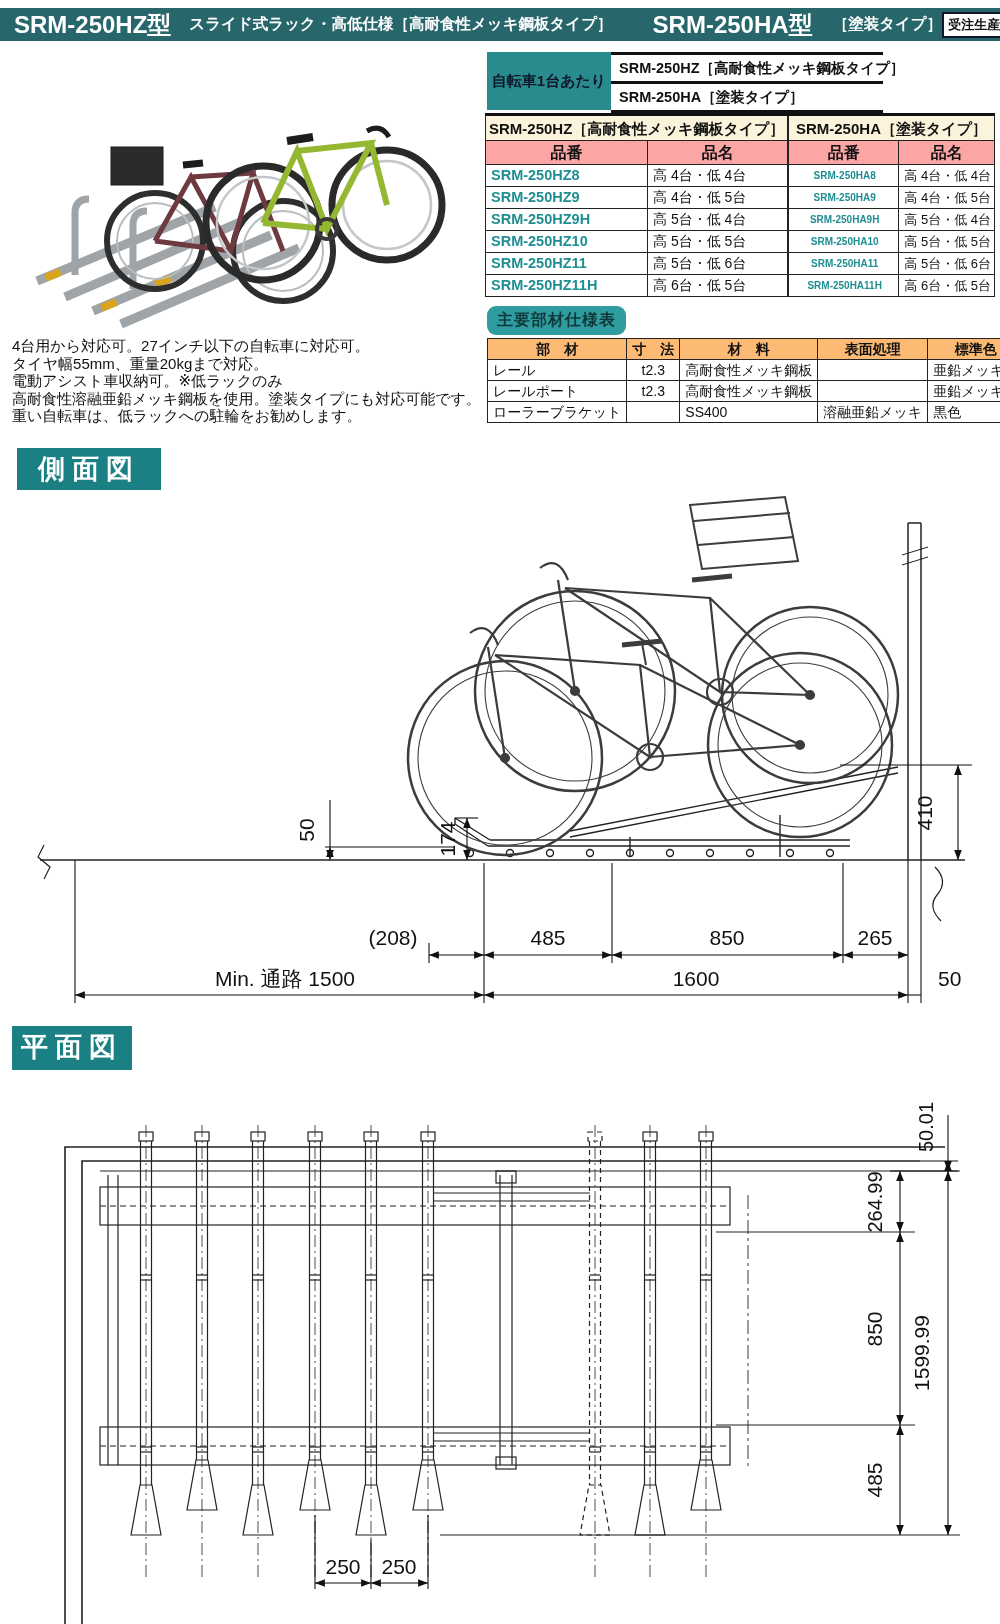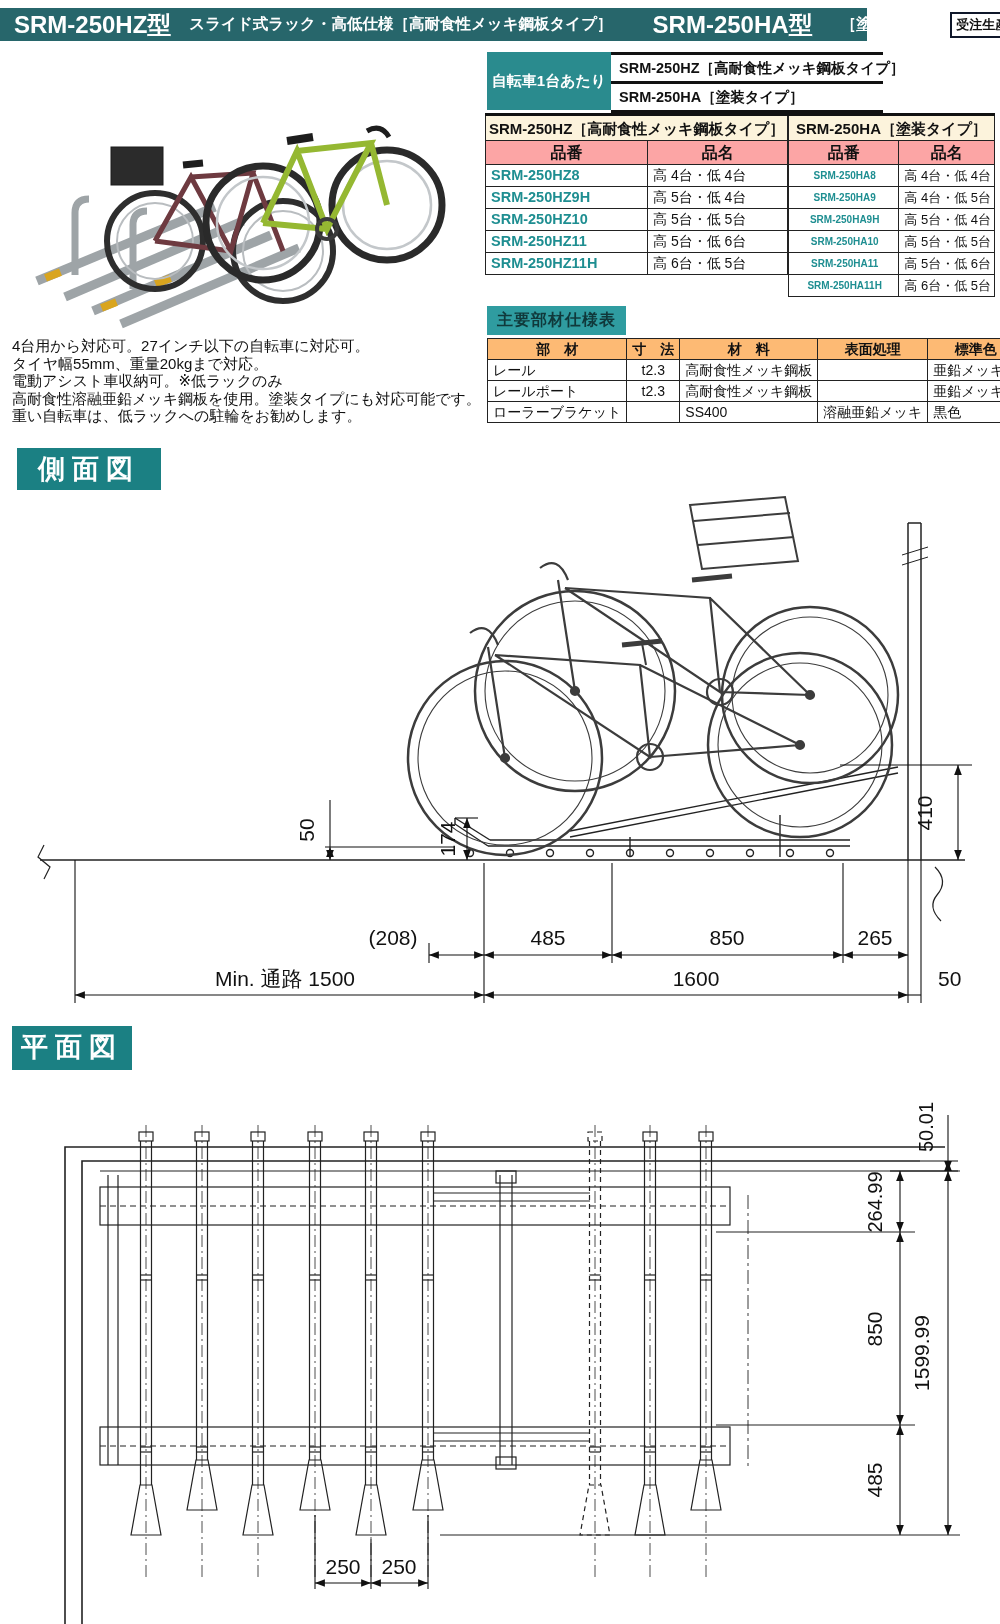--- a/index.html
+++ b/index.html
@@ -1,49 +1,49 @@
 <!DOCTYPE html>
 <html><head>
 <meta charset="utf-8">
 <style>
   html,body{margin:0;padding:0;background:#e8e8e8;}
   .page{position:relative;width:1000px;height:1624px;background:#ffffff;overflow:hidden;
         font-family:"Liberation Sans","DejaVu Sans",sans-serif;color:#111;}
   
-  .hbar{position:absolute;left:0;top:8px;width:867px;height:33px;background:#27666b;
+  .hbar{position:absolute;left:0;top:8px;width:1000px;height:33px;background:#27666b;
         display:flex;align-items:center;}
   .hbar .t1{color:#fff;font-weight:bold;font-size:24px;margin-left:14px;white-space:nowrap;}
   .hbar .s1{color:#fff;font-weight:bold;font-size:15.5px;margin-left:18px;white-space:nowrap;}
   .hbar .t2{color:#fff;font-weight:bold;font-size:24px;margin-left:40px;white-space:nowrap;}
-  .hbar .s2{color:#fff;font-weight:bold;font-size:15.5px;margin-left:28px;white-space:nowrap;}
+  .hbar .s2{color:#fff;font-weight:bold;font-size:15.5px;margin-left:20px;white-space:nowrap;}
   .badge{margin-left:auto;margin-right:6px;background:#fff;color:#111;border:2px solid #0f172a;
          font-size:13px;font-weight:bold;padding:2px 4px;white-space:nowrap;}
   
   .unit{position:absolute;left:487px;top:52px;display:flex;}
-  .unit .ulabel{width:124px;height:58px;background:#2a8b8e;color:#ffffff;font-weight:bold;
+  .unit .ulabel{width:124px;height:58px;background:#2a8b8e;color:#0f172a;font-weight:bold;
         font-size:15px;display:flex;align-items:center;justify-content:center;}
   .unit .urows{width:272px;}
   .unit .urow{height:26px;border-bottom:3px solid #111;font-size:14.5px;font-weight:bold;
         display:flex;align-items:center;padding-left:8px;white-space:nowrap;}
   .unit .urow:first-child{border-top:3px solid #111;}
   
   table{border-collapse:collapse;}
   .ptable{position:absolute;top:113px;border-top:3px solid #111;}
   .ptable.left{left:485px;width:300px;}
   .ptable.right{left:788px;width:207px;}
   .ptable th,.ptable td{border:1.5px solid #222;padding:0 3px;height:21px;line-height:21px;white-space:nowrap;}
   .ptable .title th{background:#fcf3dc;font-size:15px;font-weight:bold;text-align:center;height:24px;}
   .ptable .cols th{background:#fca5a5;font-size:16px;font-weight:bold;text-align:center;height:23px;}
   .ptable tbody td:first-child{color:#1e8e91;font-weight:bold;font-size:14.5px;padding-left:5px;}
   .ptable tbody td:last-child{font-size:14px;padding-left:5px;}
   .ptable.right tbody td:first-child{font-size:10px;text-align:center;}
   .ptable.right tbody td:last-child{font-size:13px;}
   
   .speclabel{position:absolute;left:487px;top:306px;background:#2f9ca0;color:#10393b;
-       font-size:16px;font-weight:bold;padding:4px 10px;letter-spacing:1px;}
+       font-size:16px;font-weight:bold;padding:4px 10px;letter-spacing:1px;border-radius:9px;}
   .spectable{position:absolute;left:487px;top:338px;width:506px;}
   .spectable th,.spectable td{border:1.5px solid #222;font-size:14px;height:20px;line-height:20px;
        padding:0 5px;white-space:nowrap;}
   .spectable th{font-weight:bold;text-align:center;background:#fdba74;}
   .spectable td{text-align:left;}
   .spectable td.c{text-align:center;}
   
   .notes{position:absolute;left:12px;top:337px;width:474px;font-size:15px;line-height:17.5px;color:#111;}
   
   .seclabel{position:absolute;background:#1b8083;color:#fff;font-size:27px;font-weight:bold;
@@ -119,20 +119,24 @@
         </tr>
       <tr class="cols">
         <th style="width:155px;">品番</th>
         <th>品名</th>
       </tr>
     </thead>
     <tbody>
         <tr>
           <td>SRM-250HZ8</td>
           <td>高 4台・低 4台</td>
+        </tr>
+        <tr>
+          <td>SRM-250HZ9</td>
+          <td>高 4台・低 5台</td>
         </tr>
         <tr>
           <td>SRM-250HZ9H</td>
           <td>高 5台・低 4台</td>
         </tr>
         <tr>
           <td>SRM-250HZ10</td>
           <td>高 5台・低 5台</td>
         </tr>
         <tr>

